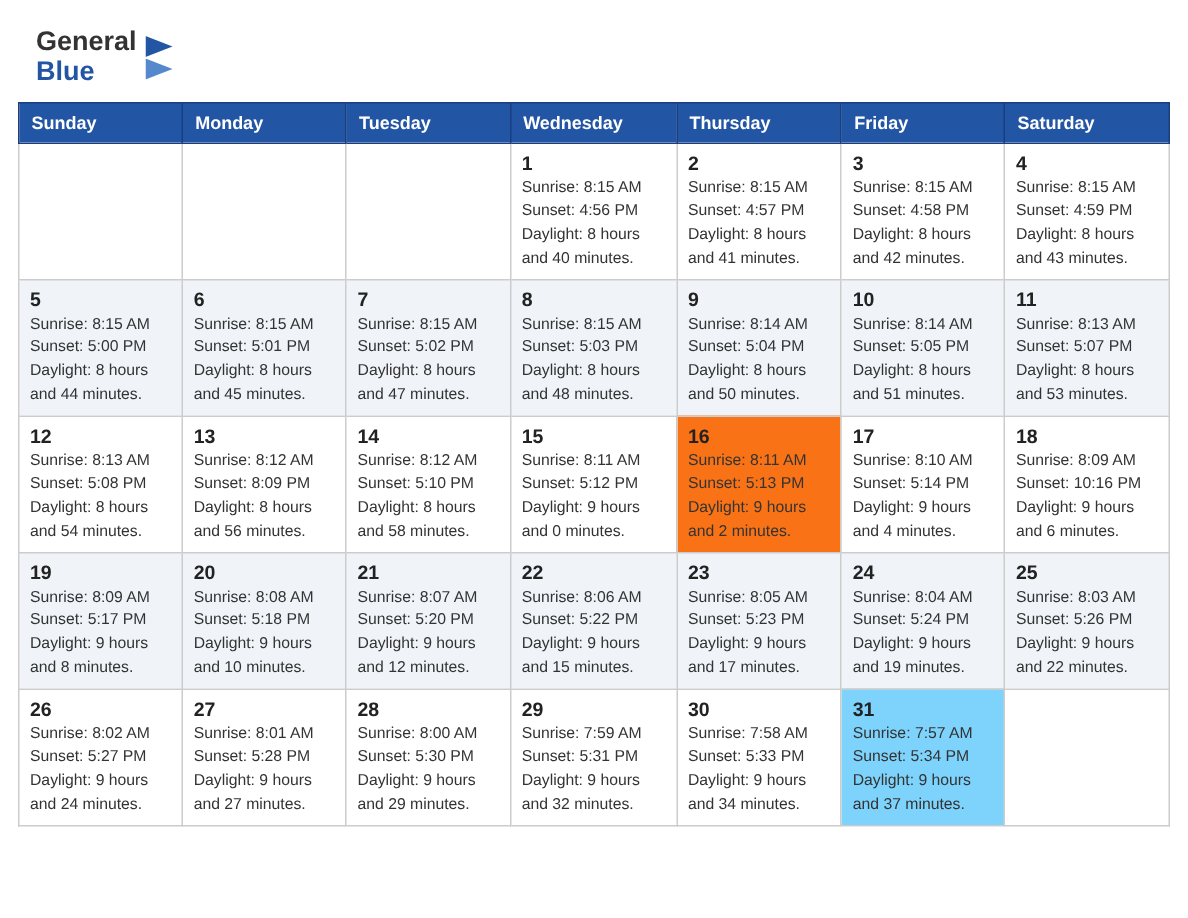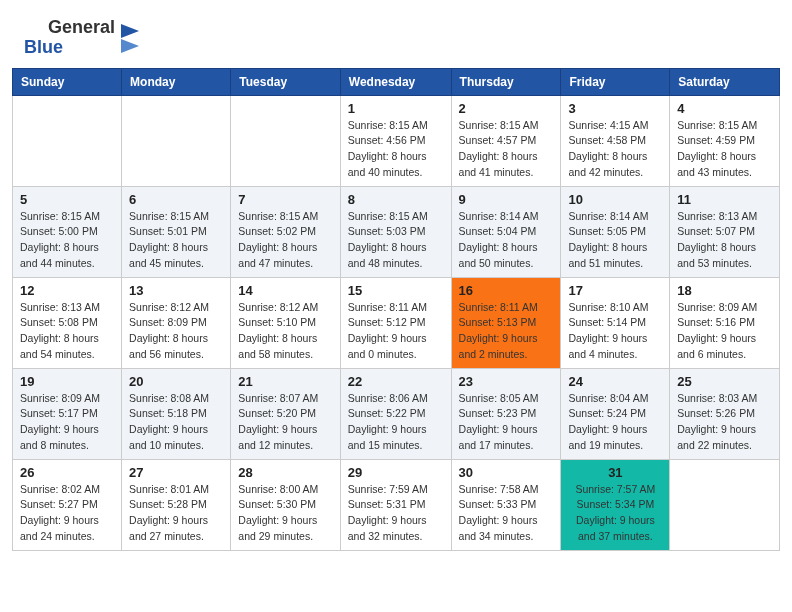--- a/index.html
+++ b/index.html
@@ -89,21 +89,21 @@
     }
   </style>
 </head>
 <body>
 
 <div class="page">
   <div class="header">
     <div class="logo">
   <div style="display:flex;align-items:center;gap:4px;">
     <div style="display:flex;flex-direction:column;line-height:1.1;">
-      <span style="font-size:18px;font-weight:bold;color:#333;margin-left:24px;">General</span>
+      <span style="font-size:18px;font-weight:bold;color:#333;">General</span>
       <span style="font-size:18px;font-weight:bold;color:#2255a4;">Blue</span>
     </div>
     <div style="display:flex;flex-direction:column;gap:1px;margin-left:2px;margin-top:2px;">
       <svg width="18" height="14" viewBox="0 0 18 14">
         <polygon points="0,0 18,7 0,14" fill="#2255a4"></polygon>
       </svg>
       <svg width="18" height="14" viewBox="0 0 18 14">
         <polygon points="0,0 18,7 0,14" fill="#5588cc"></polygon>
       </svg>
     </div>
@@ -142,21 +142,21 @@
             </td>
             <td style="background: rgb(255, 255, 255);">
               <span class="day-num">2</span>
               <div class="day-info">Sunrise: 8:15 AM
 Sunset: 4:57 PM
 Daylight: 8 hours
 and 41 minutes.</div>
             </td>
             <td style="background: rgb(255, 255, 255);">
               <span class="day-num">3</span>
-              <div class="day-info">Sunrise: 4:15 AM
+              <div class="day-info">Sunrise: 8:15 AM
 Sunset: 4:58 PM
 Daylight: 8 hours
 and 42 minutes.</div>
             </td>
             <td style="background: rgb(255, 255, 255);">
               <span class="day-num">4</span>
               <div class="day-info">Sunrise: 8:15 AM
 Sunset: 4:59 PM
 Daylight: 8 hours
 and 43 minutes.</div>
@@ -252,21 +252,21 @@
             <td style="background: rgb(255, 255, 255);">
               <span class="day-num">17</span>
               <div class="day-info">Sunrise: 8:10 AM
 Sunset: 5:14 PM
 Daylight: 9 hours
 and 4 minutes.</div>
             </td>
             <td style="background: rgb(255, 255, 255);">
               <span class="day-num">18</span>
               <div class="day-info">Sunrise: 8:09 AM
-Sunset: 5:16 PM
+Sunset: 10:16 PM
 Daylight: 9 hours
 and 6 minutes.</div>
             </td>
           </tr>
           <tr>
             <td style="background: rgb(240, 244, 248);">
               <span class="day-num">19</span>
               <div class="day-info">Sunrise: 8:09 AM
 Sunset: 5:17 PM
 Daylight: 9 hours
@@ -344,21 +344,21 @@
 Daylight: 9 hours
 and 32 minutes.</div>
             </td>
             <td style="background: rgb(255, 255, 255);">
               <span class="day-num">30</span>
               <div class="day-info">Sunrise: 7:58 AM
 Sunset: 5:33 PM
 Daylight: 9 hours
 and 34 minutes.</div>
             </td>
-            <td style="background: #14b8a6; text-align: center;">
+            <td style="background: #7dd3fc;">
               <span class="day-num">31</span>
               <div class="day-info">Sunrise: 7:57 AM
 Sunset: 5:34 PM
 Daylight: 9 hours
 and 37 minutes.</div>
             </td>
             <td class="empty-cell" style="background: rgb(255, 255, 255);"></td>
           </tr>
         </tbody>
     </table>

